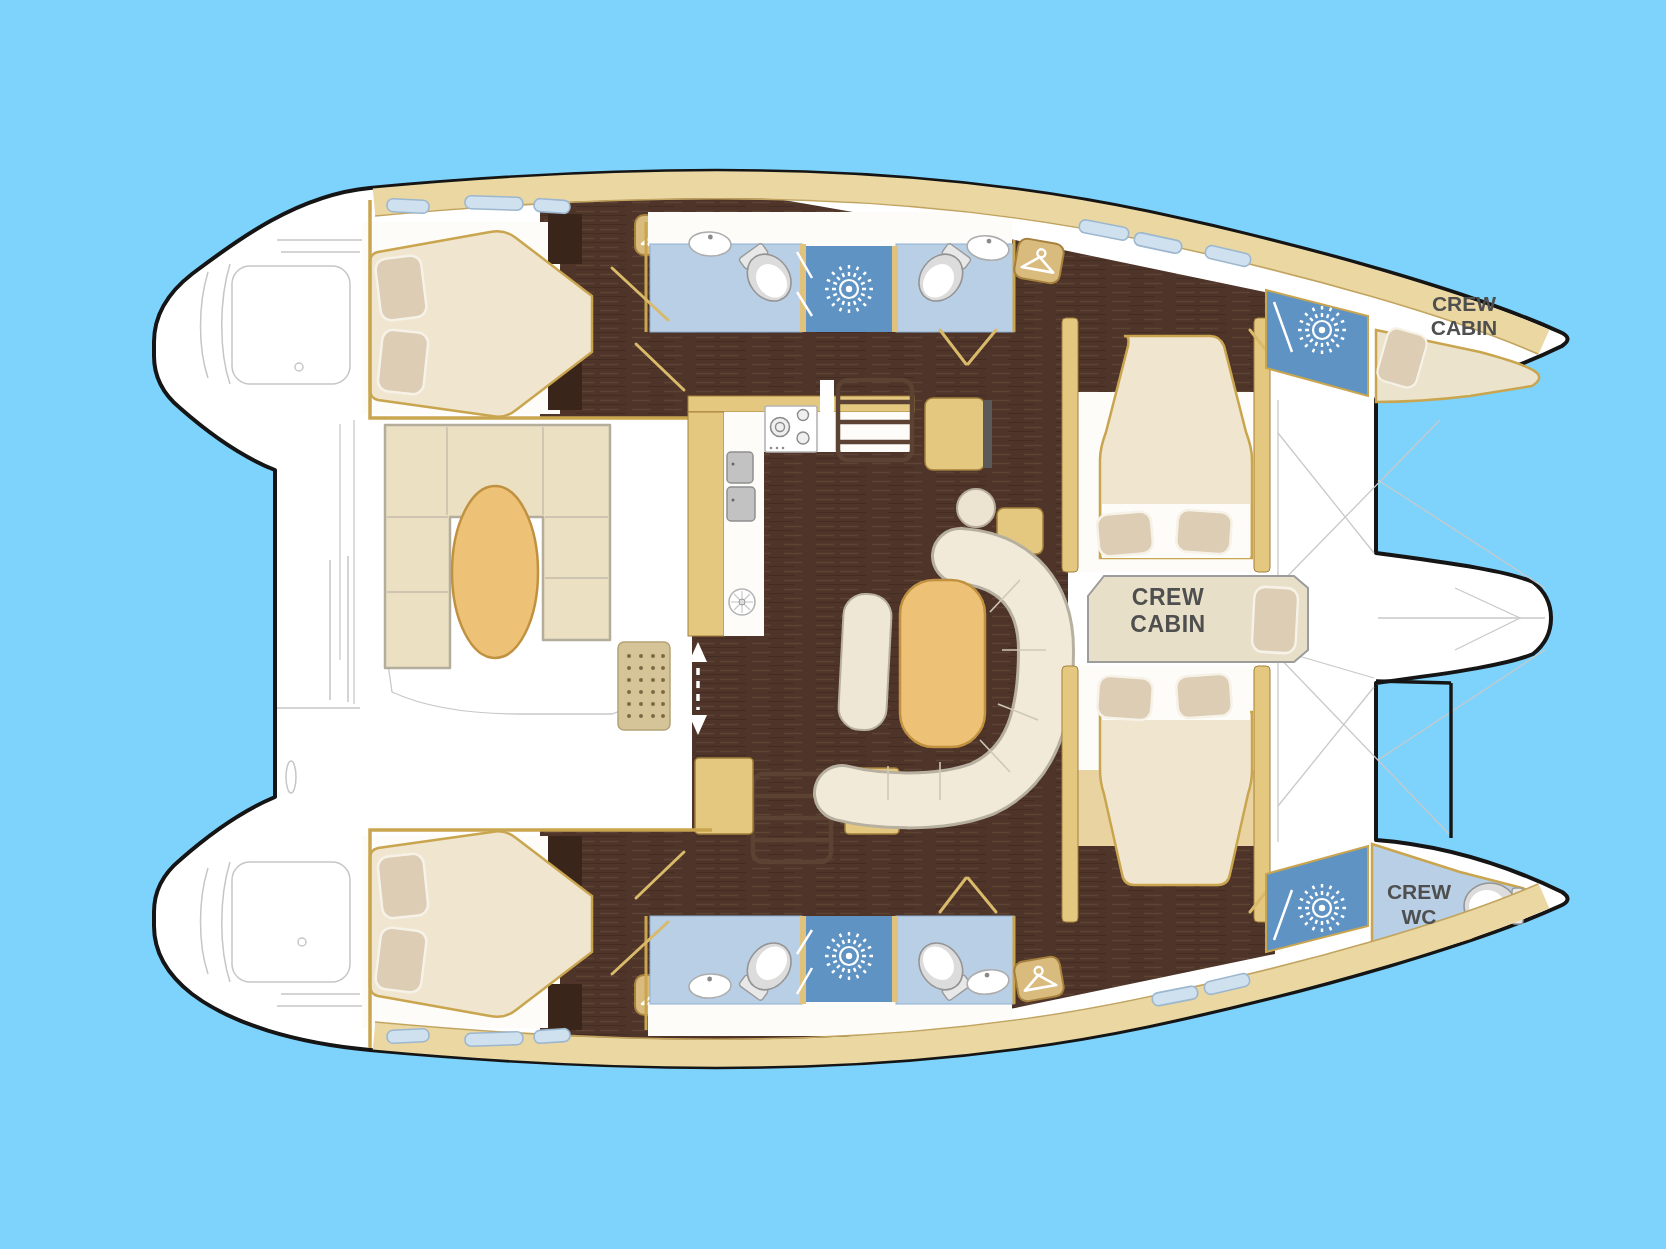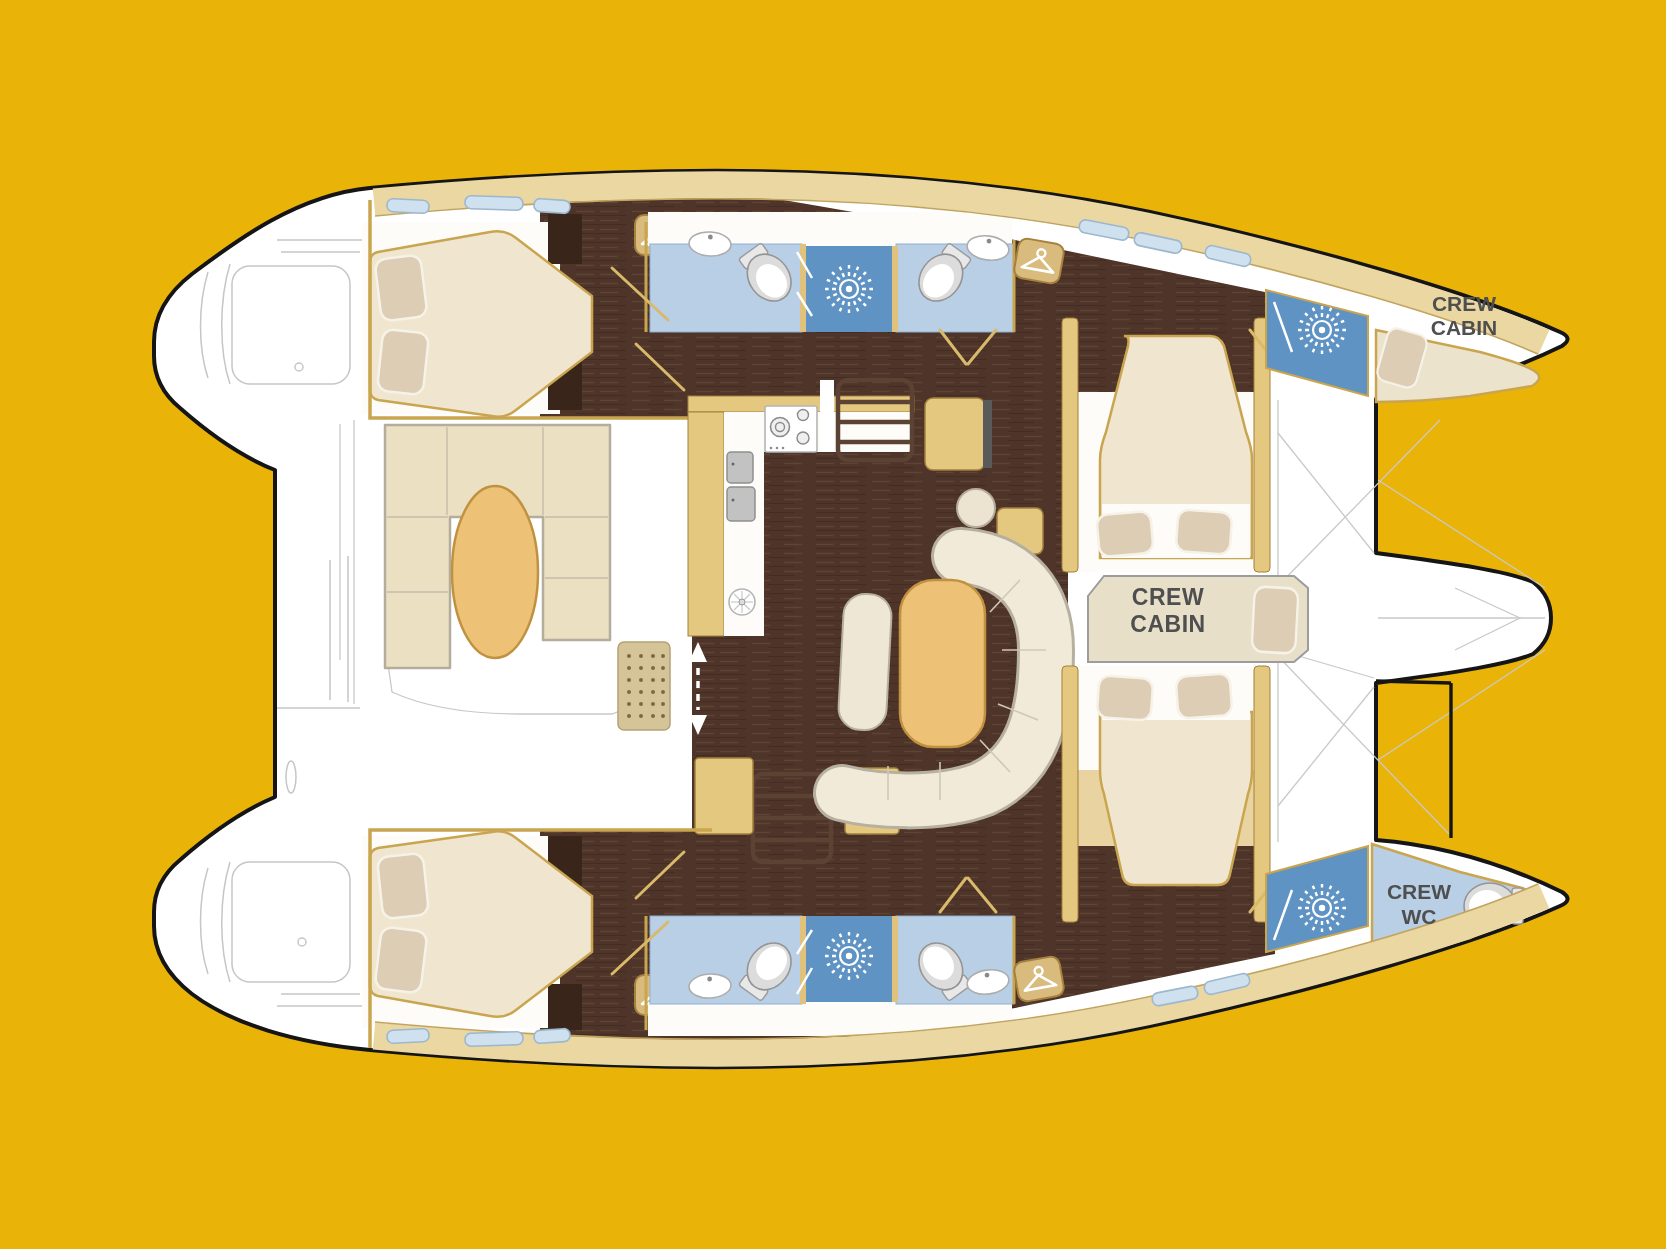--- a/index.html
+++ b/index.html
@@ -1,16 +1,16 @@
 <!DOCTYPE html>
 <html><head>
 <meta charset="utf-8">
 <style>
   html,body{margin:0;padding:0;background:#ffffff;}
-  #stage{position:relative;width:1666px;height:1249px;background:#eab308;overflow:hidden;
+  #stage{position:relative;width:1666px;height:1249px;background:#7dd3fc;overflow:hidden;
          font-family:"Liberation Sans",sans-serif;}
   #plan{position:absolute;left:0;top:0;}
   .lbl{position:absolute;font-weight:bold;color:#4f4f4f;text-align:center;
        font-family:"Liberation Sans",sans-serif;}
   .lbl div{white-space:nowrap;}
   .lbl-mid{left:1090px;top:584px;width:156px;font-size:23px;line-height:27px;letter-spacing:.5px;}
   .lbl-bow{left:1408px;top:292px;width:112px;font-size:21px;line-height:24px;}
   .lbl-wc{left:1366px;top:879px;width:106px;font-size:21px;line-height:25px;}
 </style>
 </head>

